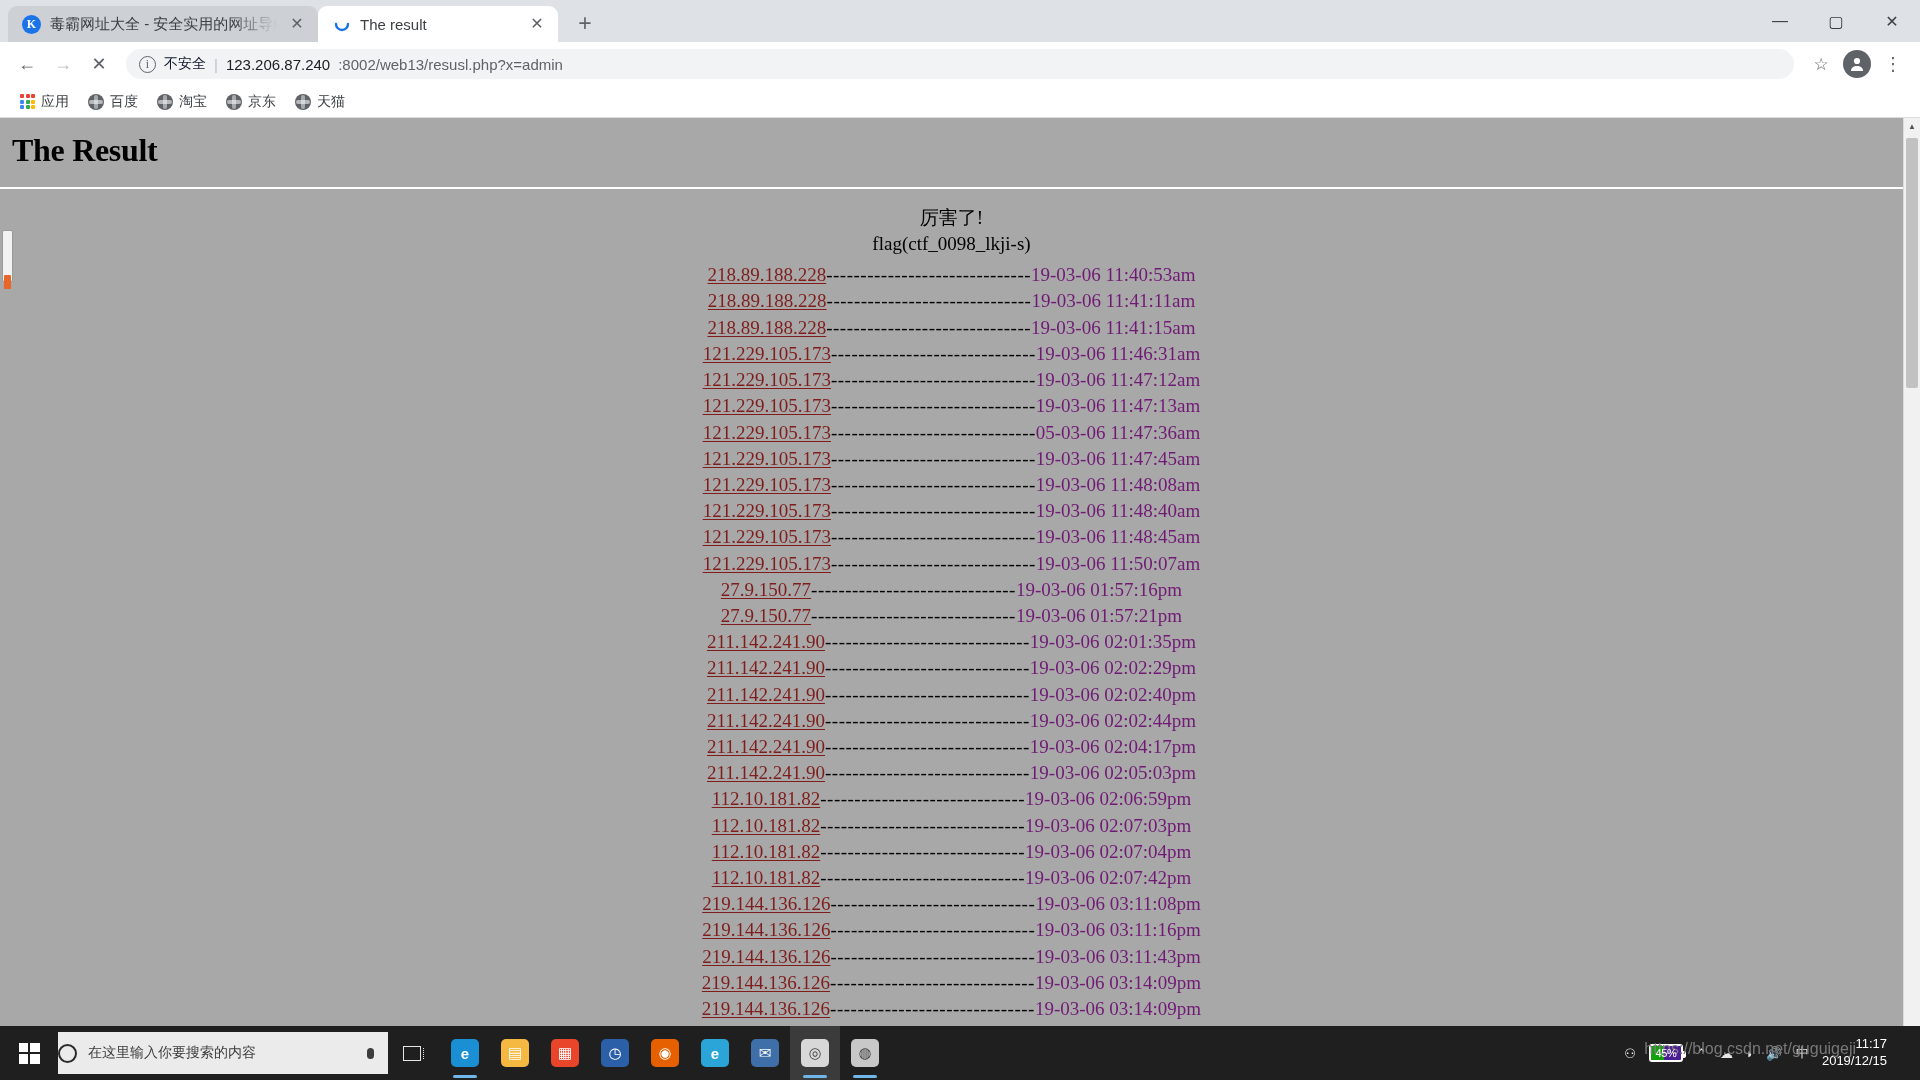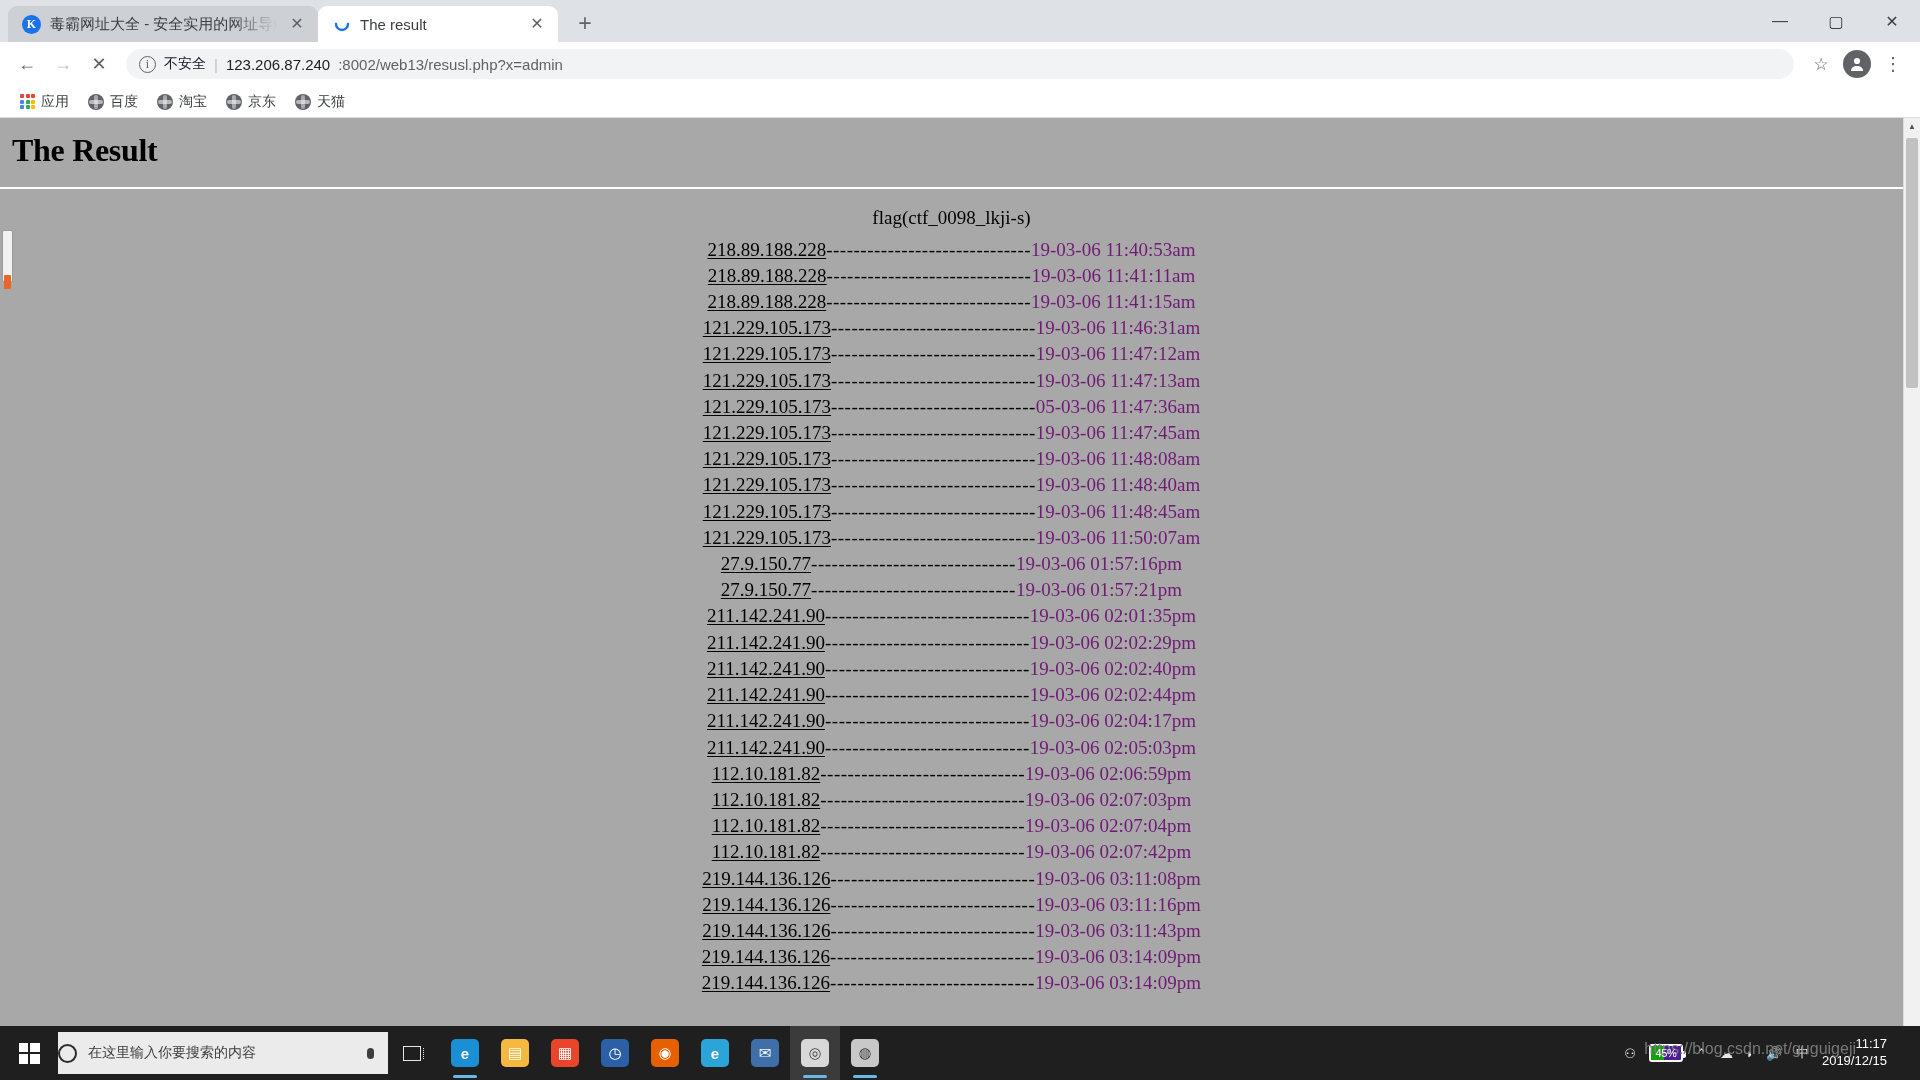--- a/index.html
+++ b/index.html
@@ -152,21 +152,21 @@
     margin-top: 6px;
     font-size: 19px;
     font-family: "Liberation Serif", "DejaVu Serif", serif;
     color: #000;
   }
   .log-row {
     display: flex; align-items: baseline; justify-content: center;
     line-height: 26.2px; white-space: nowrap;
   }
   .log-ip {
-    color: #000000; text-decoration: underline; text-underline-offset: 2px;
+    color: #7f1d1d; text-decoration: underline; text-underline-offset: 2px;
   }
   .log-dashes { color: #000; letter-spacing: 0.5px; }
   .log-time { color: #701a75; }
 
   
   .edge-marker {
     position: absolute; left: 2px; top: 112px;
     width: 11px; height: 52px; background: #f2f2f2;
     border: 1px solid #9a9a9a; border-radius: 2px;
   }
@@ -349,20 +349,21 @@
       <span>天猫</span>
     </div>
   </div>
 
   <div class="viewport">
     <div class="page">
       <div class="edge-marker"></div>
       <h1 class="result-title">The Result</h1>
       <hr class="rule">
       <div class="flag-block">
+        <div>厉害了!</div>
         <div>flag(ctf_0098_lkji-s)</div>
       </div>
       <div class="log-list" id="log-list">
           <div class="log-row">
             <a class="log-ip">218.89.188.228</a>
             <span class="log-dashes">------------------------------</span>
             <span class="log-time">19-03-06 11:40:53am</span>
           </div>
           <div class="log-row">
             <a class="log-ip">218.89.188.228</a>

